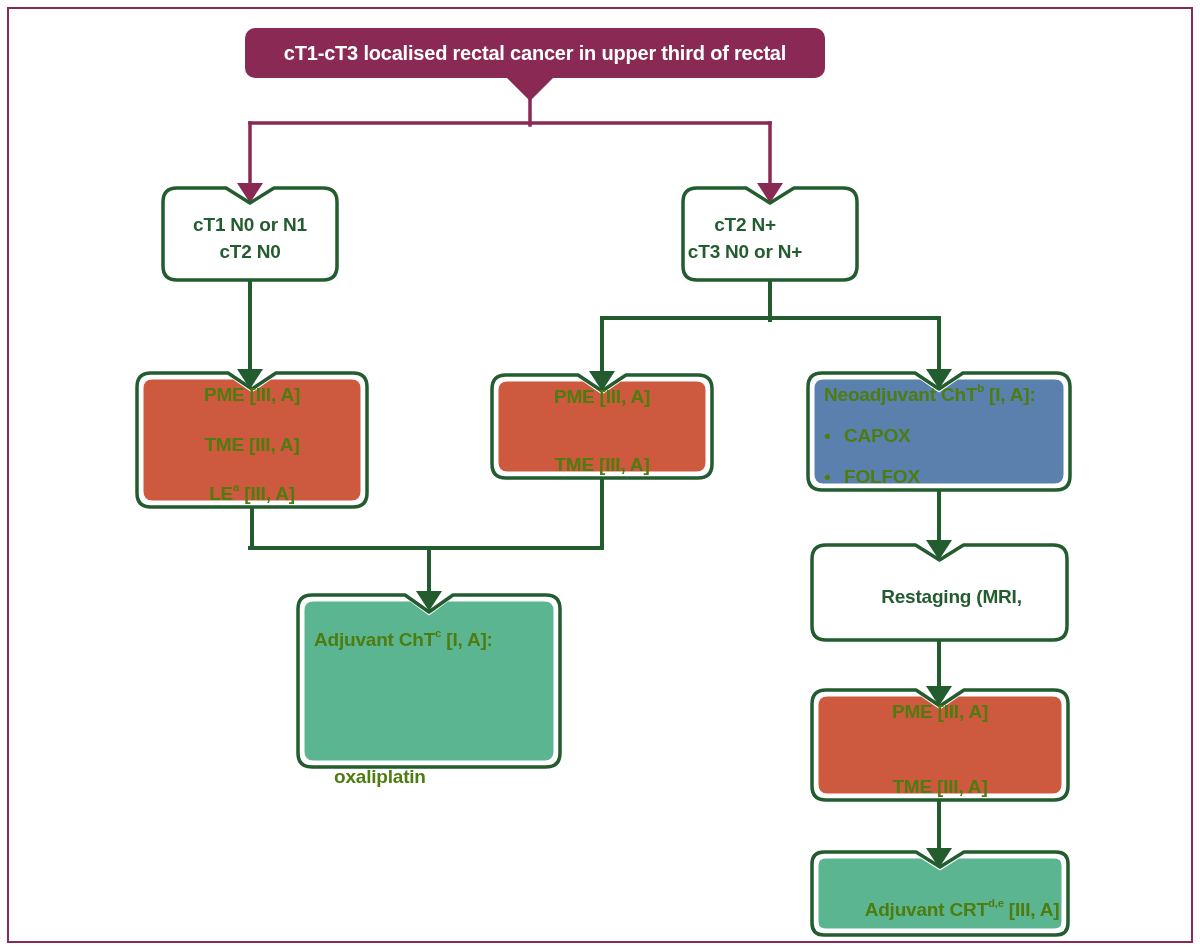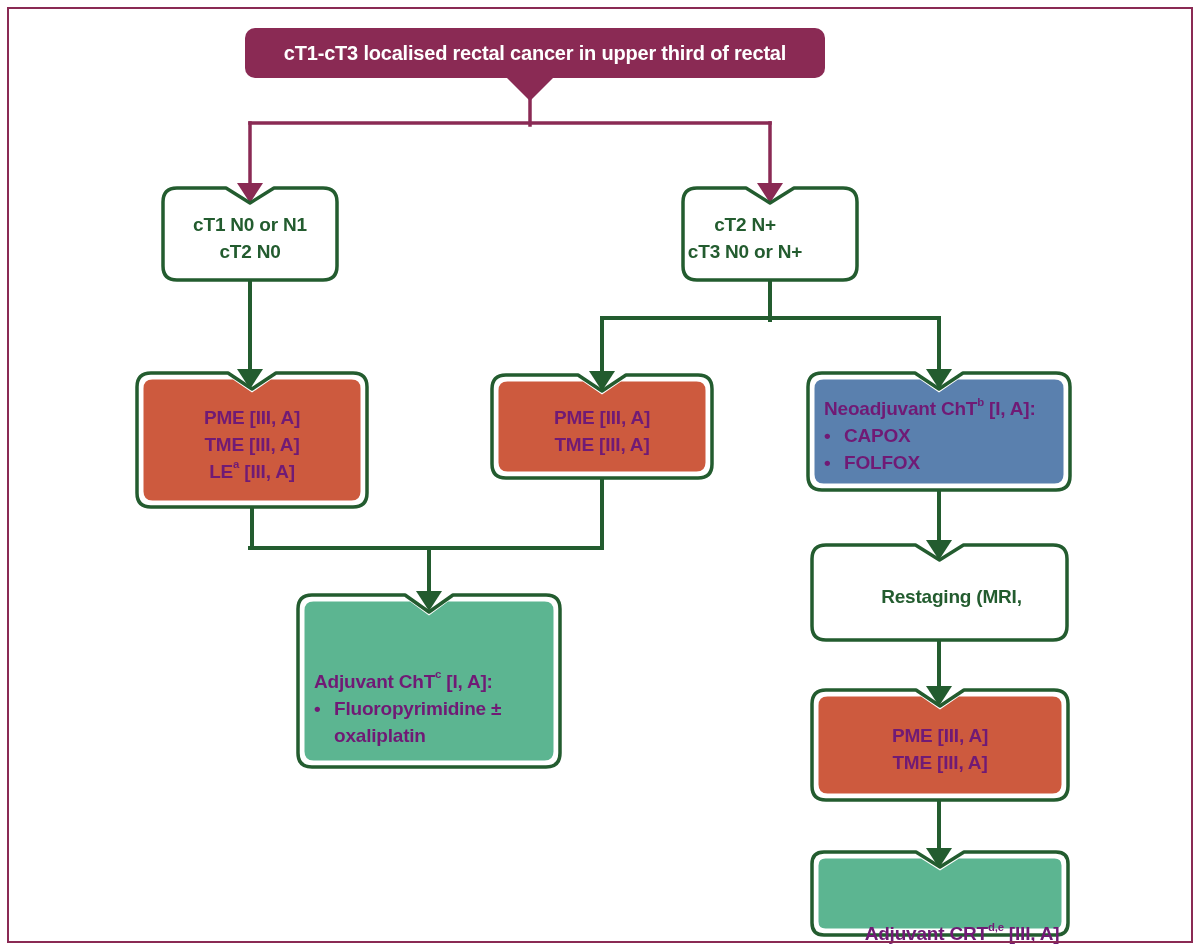--- a/index.html
+++ b/index.html
@@ -16,21 +16,21 @@
     font-weight:bold;font-size:20px;letter-spacing:-0.2px;white-space:nowrap;
   }
   .node-text{
     position:absolute;display:flex;flex-direction:column;justify-content:center;
     font-weight:bold;font-size:19px;line-height:27px;letter-spacing:-0.2px;
     box-sizing:border-box;padding-top:8px;
   }
   .node-text.center{align-items:center;text-align:center;}
   .node-text.left{align-items:flex-start;padding-left:16px;padding-right:10px;}
   .variant-outline{color:var(--dark-green);}
-  .variant-orange,.variant-blue,.variant-green{color:#701a75;}
+  .variant-orange,.variant-blue,.variant-green{color:#4d7c0f;justify-content:space-between;}
   .line{white-space:nowrap;}
   .bullet{display:inline-block;width:20px;}
   .hang{display:inline-block;width:20px;}
   sup{font-size:0.6em;position:relative;top:-0.15em;vertical-align:super;line-height:0;}
 </style>
 </head>
 <body>
 
 <div class="canvas">
   <svg id="edges-svg" viewBox="0 0 1200 950" xmlns="http://www.w3.org/2000/svg">
@@ -97,21 +97,20 @@
         <div class="line">PME [III, A]</div>
         <div class="line">TME [III, A]</div>
       </div>
       <div class="node-text left variant-blue" style="left: 808px; top: 373px; width: 262px; height: 117px;">
         <div class="line">Neoadjuvant ChT<sup>b</sup> [I, A]:</div>
         <div class="line"><span class="bullet">•</span>CAPOX</div>
         <div class="line"><span class="bullet">•</span>FOLFOX</div>
       </div>
       <div class="node-text left variant-green" style="left: 298px; top: 618px; width: 262px; height: 172px;">
         <div class="line">Adjuvant ChT<sup>c</sup> [I, A]:</div>
-        <div class="line"><span class="bullet">•</span>Fluoropyrimidine ±</div>
         <div class="line"><span class="hang"></span>oxaliplatin</div>
       </div>
       <div class="node-text center variant-outline" style="left: 812px; top: 545px; width: 255px; height: 95px; padding-left: 24px;">
         <div class="line">Restaging (MRI,</div>
       </div>
       <div class="node-text center variant-orange" style="left: 812px; top: 690px; width: 256px; height: 110px;">
         <div class="line">PME [III, A]</div>
         <div class="line">TME [III, A]</div>
       </div>
       <div class="node-text center variant-green" style="left: 812px; top: 888px; width: 300px; height: 83px;">

